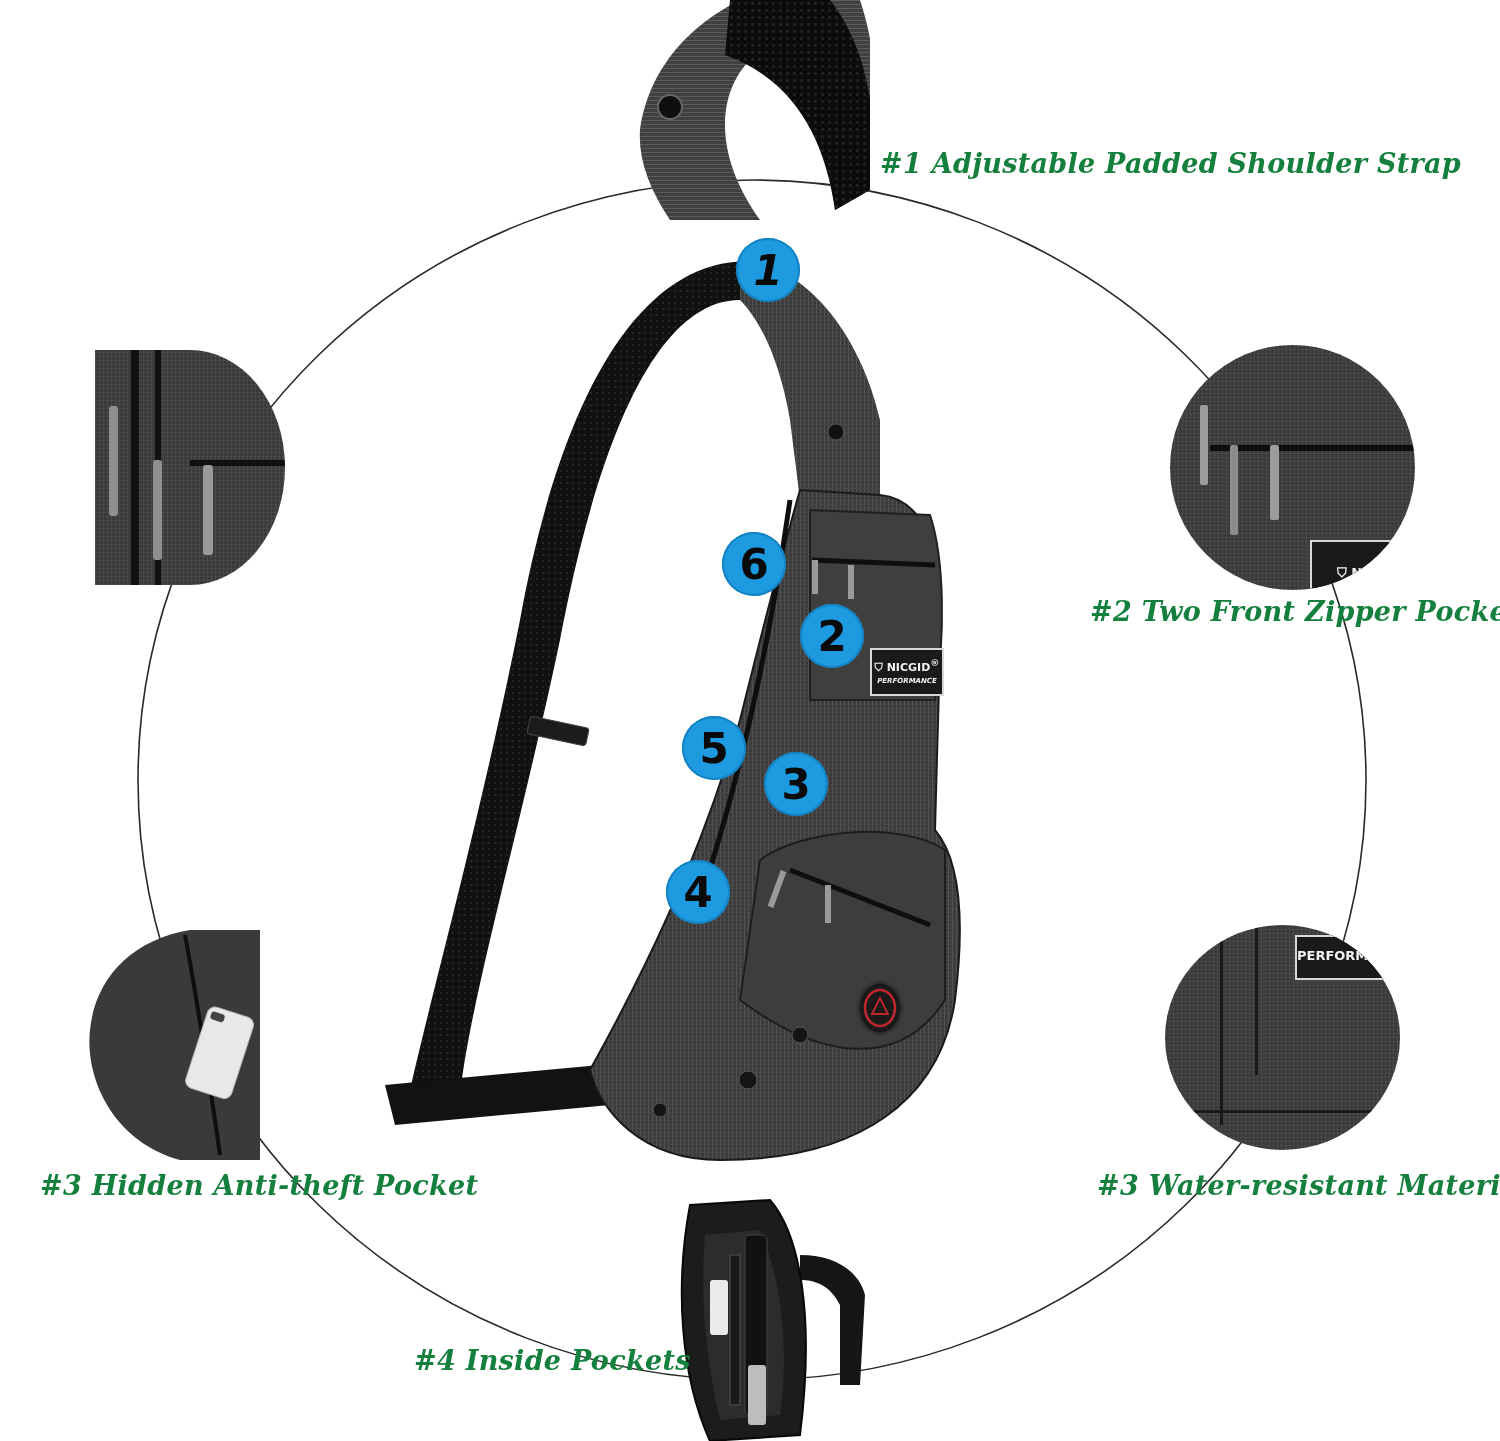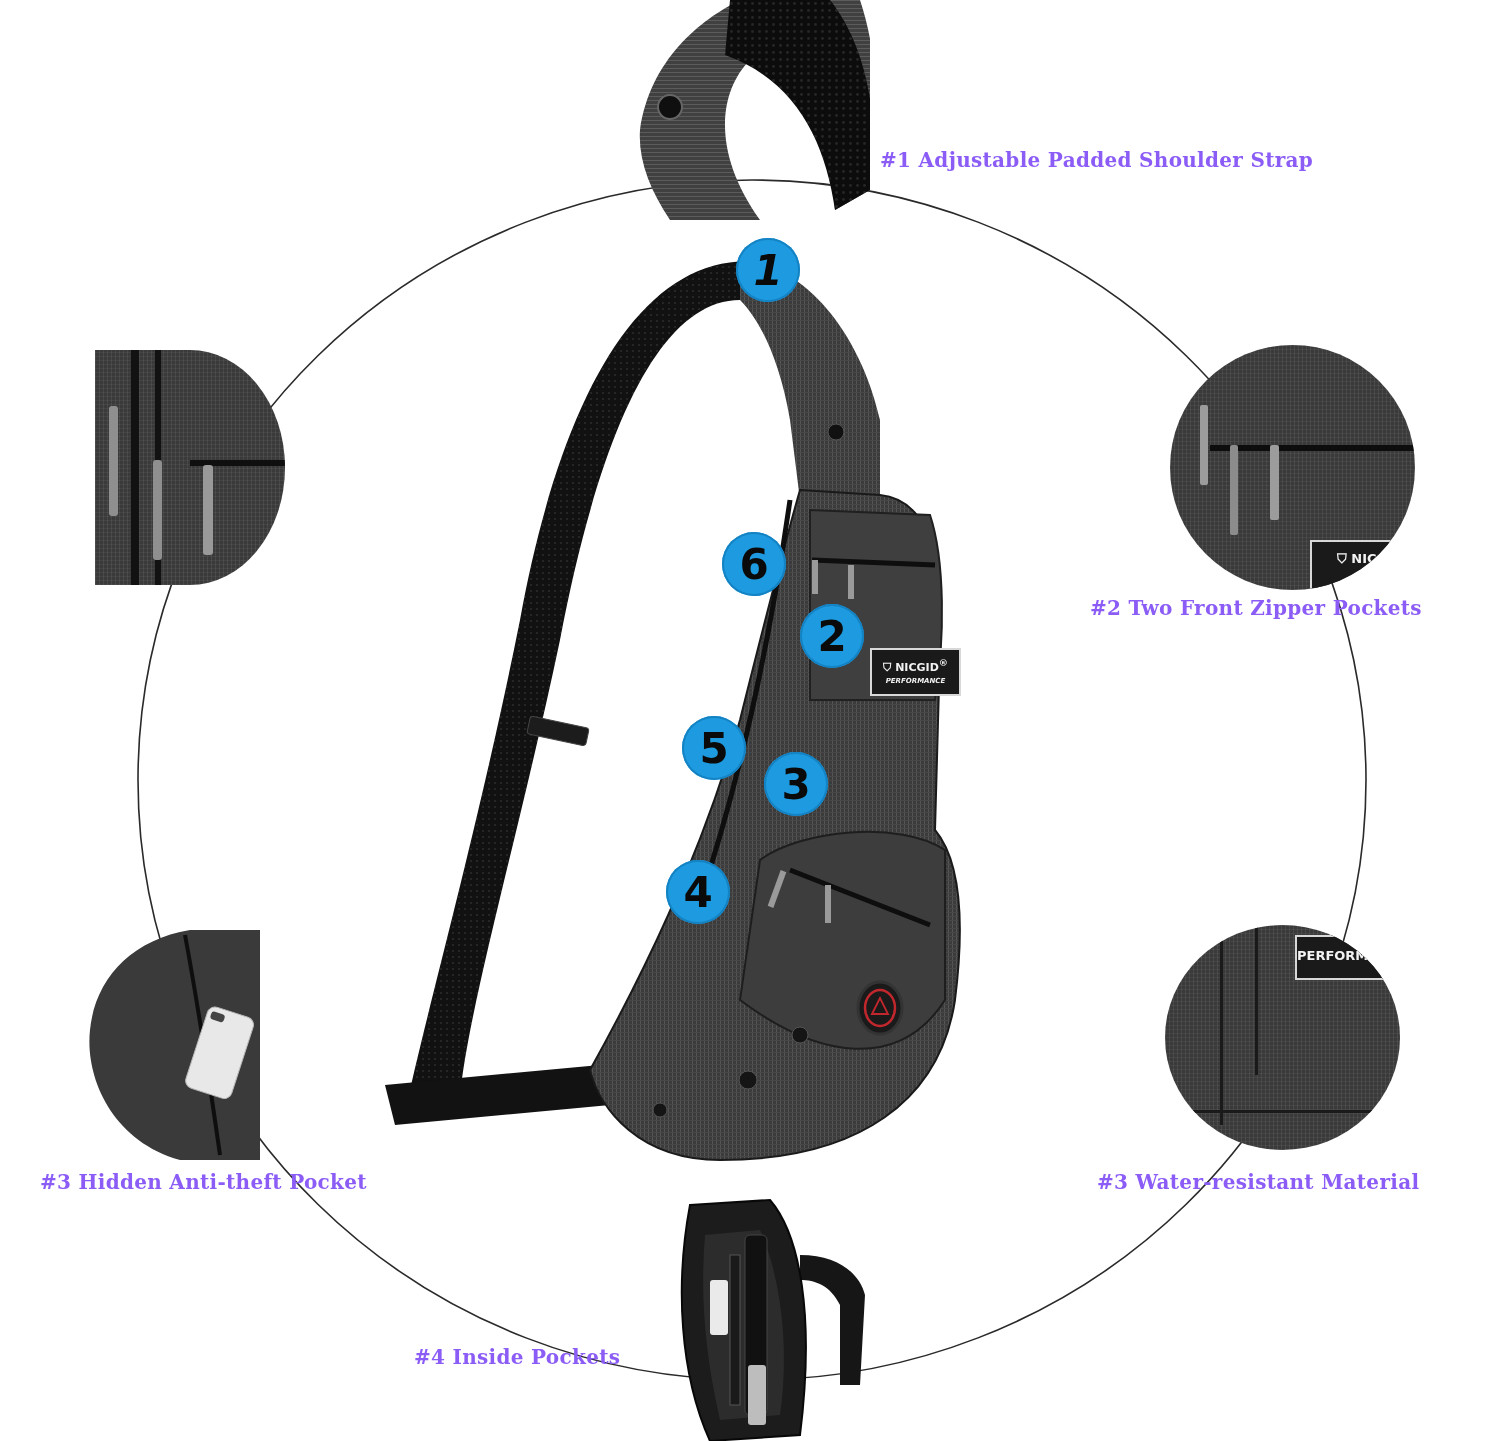--- a/index.html
+++ b/index.html
@@ -1,22 +1,22 @@
 <!DOCTYPE html>
 <html><head>
 <meta charset="utf-8">
 <style>
   html, body { margin: 0; padding: 0; background: #ffffff; }
   body { width: 1500px; height: 1441px; position: relative; overflow: hidden;
          font-family: "DejaVu Serif", "Liberation Serif", serif; }
   .stage { position: absolute; left: 0; top: 0; width: 1500px; height: 1441px; }
   svg.ring { position: absolute; left: 0; top: 0; }
   .label {
-    position: absolute; font-weight: bold; color: #8b5cf6;
-    font-size: 20px; letter-spacing: 0.3px; white-space: nowrap;
+    position: absolute; font-weight: bold; font-style: italic; color: #15803d;
+    font-size: 27px; letter-spacing: 0.3px; white-space: nowrap;
     font-family: "DejaVu Serif", "Liberation Serif", serif;
   }
   .inset { position: absolute; border-radius: 50%; overflow: hidden; }
   .badge {
     position: absolute; width: 64px; height: 64px; border-radius: 50%;
     background: #1e9be0; color: #0a0a0a; font-weight: bold;
     font-family: "DejaVu Sans", "Liberation Sans", sans-serif;
     font-size: 42px; display: flex; align-items: center; justify-content: center;
     box-shadow: 0 0 0 2px #1483c4 inset;
   }
@@ -81,21 +81,21 @@
 
     <circle cx="748" cy="1080" r="9" fill="#151515" stroke="#555"></circle>
     <circle cx="800" cy="1035" r="8" fill="#151515" stroke="#555"></circle>
     <circle cx="660" cy="1110" r="7" fill="#151515" stroke="#555"></circle>
 
     <ellipse cx="880" cy="1008" rx="22" ry="26" fill="#1a1a1a" stroke="#333" stroke-width="3"></ellipse>
     <ellipse cx="880" cy="1008" rx="15" ry="18" fill="none" stroke="#c1272d" stroke-width="2.5"></ellipse>
     <path d="M872 1014 L 880 998 L 888 1014 Z" fill="none" stroke="#c1272d" stroke-width="1.8"></path>
   </svg>
 
-  <div class="logo-patch" style="left:870px; top:648px; width:91px; height:48px; font-size:10px; padding-top:8px; box-sizing:border-box;">
+  <div class="logo-patch" style="left:870px; top:648px; width:74px; height:48px; font-size:10px; padding-top:8px; box-sizing:border-box;">
     <div style="font-size:11px;"><span>⛉</span> <span>NICGID</span><sup>®</sup></div>
     <div style="font-size:7px; font-style:italic; margin-top:4px;">PERFORMANCE</div>
   </div>
 
   <div class="badge italic" style="left:736px; top:238px;">
       <span>1</span>
     </div>
   <div class="badge" style="left:800px; top:604px;">
       <span>2</span>
     </div>
@@ -128,21 +128,21 @@
       <path d="M100 0 L 200 0 C 240 50, 250 130, 240 190 L 205 210 C 195 140, 165 80, 95 55 Z" fill="url(#web2)"></path>
       <circle cx="40" cy="107" r="12" fill="#0f0f0f" stroke="#666" stroke-width="2"></circle>
     </svg>
   </div>
 
   <div class="inset fabric" style="left:1170px; top:345px; width:245px; height:245px;">
     <div style="position:absolute; left:40px; top:100px; width:220px; height:6px; background:#0d0d0d;"></div>
     <div style="position:absolute; left:30px; top:60px; width:8px; height:80px; background:#9c9c9c; border-radius:2px;"></div>
     <div style="position:absolute; left:60px; top:100px; width:8px; height:90px; background:#8c8c8c; border-radius:2px;"></div>
     <div style="position:absolute; left:100px; top:100px; width:9px; height:75px; background:#9c9c9c; border-radius:2px;"></div>
-    <div class="logo-patch" style="left:140px; top:195px; width:120px; height:50px; font-size:13px; padding-top:10px; box-sizing:border-box;">
+    <div class="logo-patch" style="left:140px; top:195px; width:120px; height:50px; font-size:13px; padding-top:24px; box-sizing:border-box;">
       <span>⛉</span> <span>NICGID</span>
     </div>
   </div>
 
   <div class="inset fabric" style="left:95px; top:350px; width:190px; height:235px; border-radius:0 50% 50% 0;">
     <div style="position:absolute; left:36px; top:0; width:8px; height:235px; background:#121212;"></div>
     <div style="position:absolute; left:60px; top:0; width:6px; height:235px; background:#121212;"></div>
     <div style="position:absolute; left:95px; top:110px; width:95px; height:6px; background:#0f0f0f;"></div>
     <div style="position:absolute; left:14px; top:56px; width:9px; height:110px; background:#8f8f8f; border-radius:3px;"></div>
     <div style="position:absolute; left:58px; top:110px; width:9px; height:100px; background:#8f8f8f; border-radius:3px;"></div>

